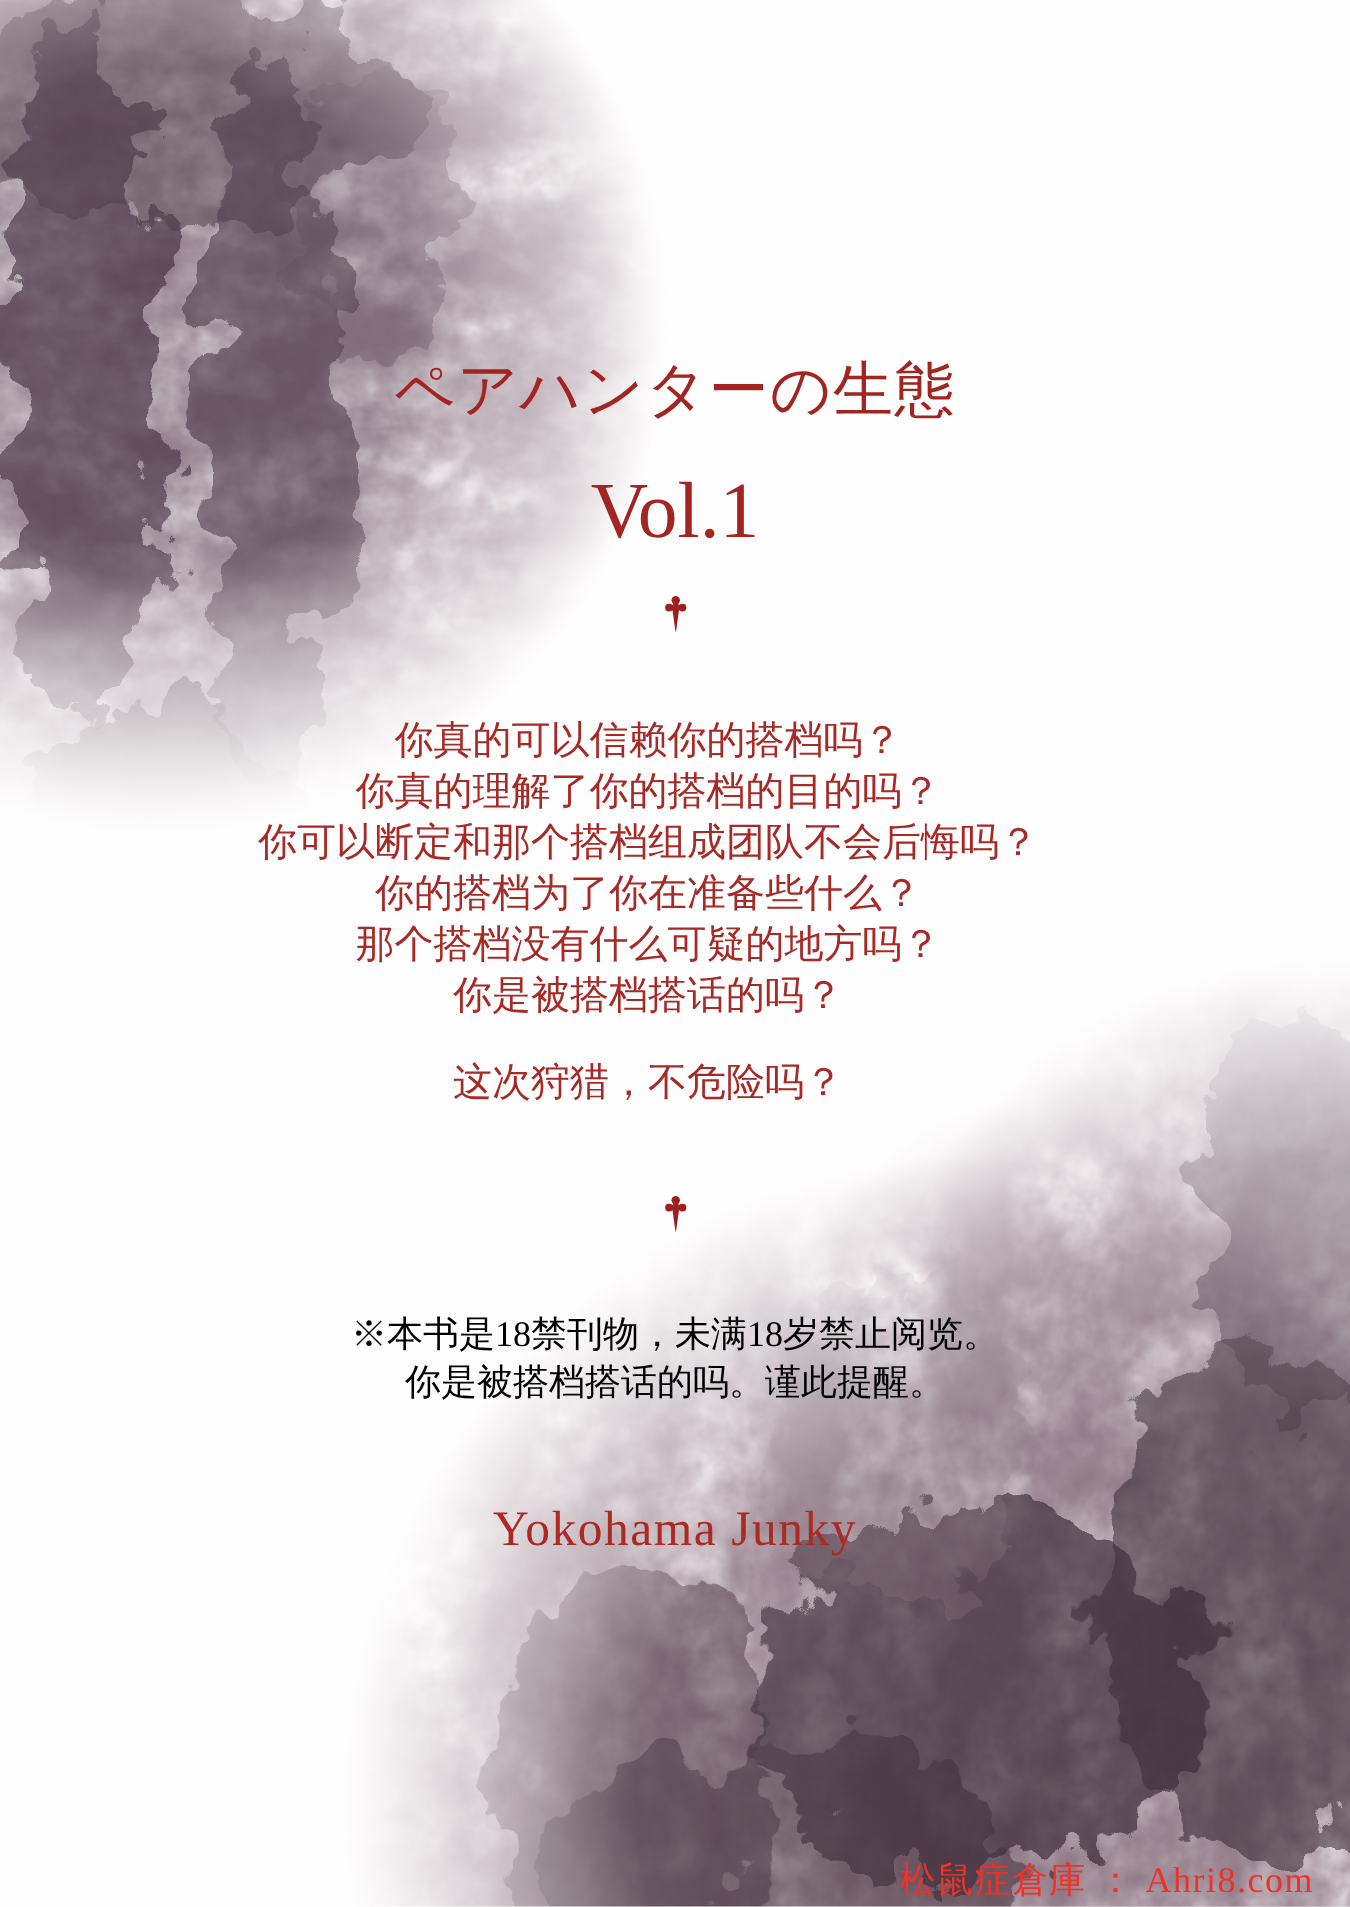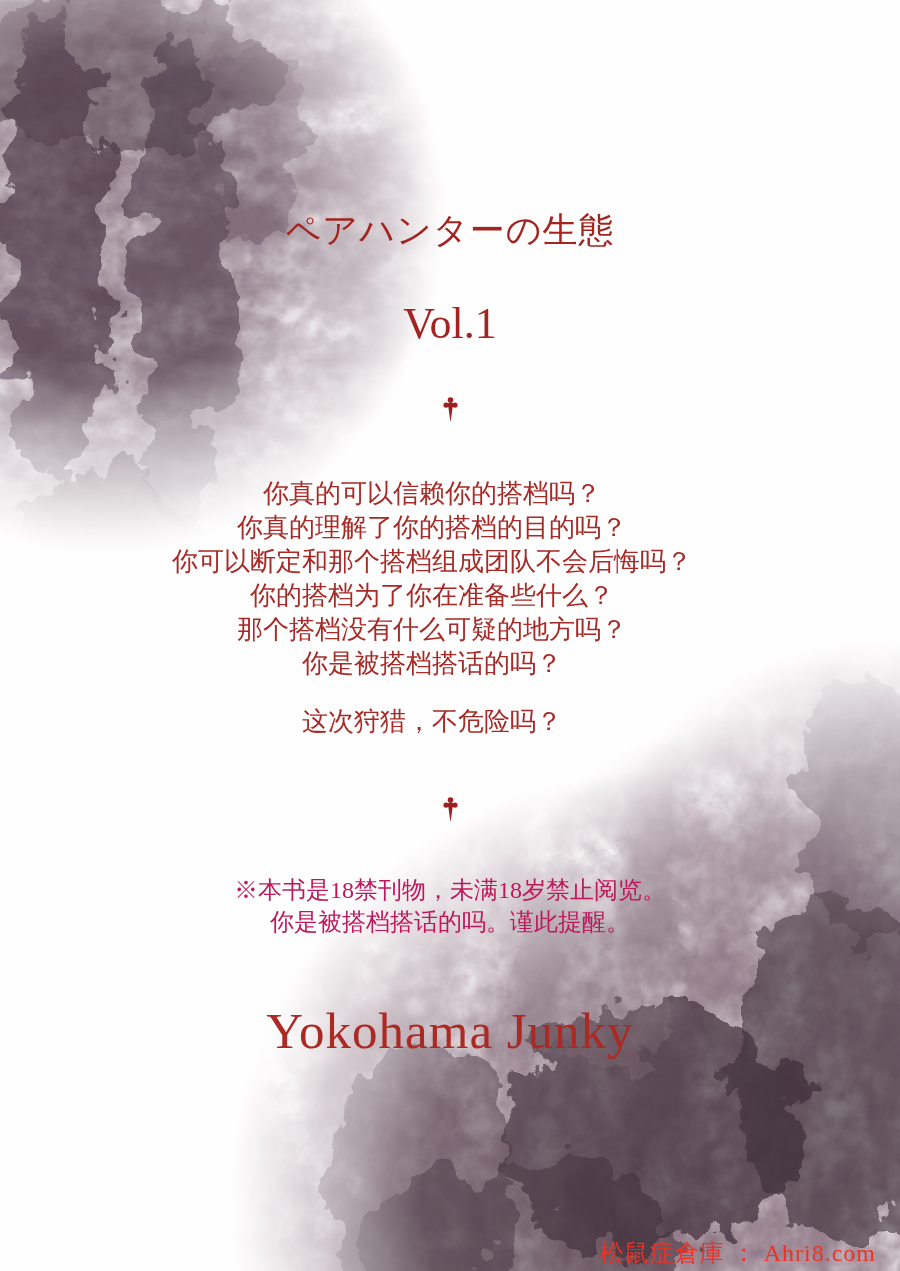--- a/index.html
+++ b/index.html
@@ -3,30 +3,30 @@
 <meta charset="utf-8">
 <style>
   html,body { margin:0; padding:0; background:#ffffff; }
   .page {
     position:relative; width:900px; height:1271px;
     background:#fffefe; overflow:hidden;
     font-family:"Liberation Serif","DejaVu Serif",serif;
   }
   .bg { position:absolute; left:0; top:0; width:900px; height:1271px; }
   .txt { position:absolute; left:0; width:100%; text-align:center; color:#a32522; margin:0; font-weight:normal; }
-  .title    { top:207px; font-size:35px; letter-spacing:1px; }
-  .volume   { top:298px; font-size:44px; }
+  .title    { top:232px; font-size:40px; letter-spacing:1px; }
+  .volume   { top:311px; font-size:53px; }
   .crossrow { position:absolute; left:0; width:100%; text-align:center; }
   .cross1   { top:396px; }
   .cross2   { top:796px; }
   .cross-svg { display:inline-block; color:#9e2020; }
   .questions { top:477px; font-size:26px; line-height:34px; transform:translateX(-18px); color:#a62a26; }
   .final-question { margin-top:24px; }
-  .notices  { top:874px; font-size:24px; line-height:32px; color:#be185d; }
-  .credit   { top:1002px; font-size:51px; color:#ab2a24; letter-spacing:1px; }
+  .notices  { top:874px; font-size:24px; line-height:32px; color:#000000; }
+  .credit   { top:1002px; font-size:33px; color:#ab2a24; letter-spacing:1px; }
   .watermark {
     position:absolute; top:1237px; right:24px;
     font-size:24px; color:#ee3226; letter-spacing:1px; 
   }
 </style>
 </head>
 <body>
 
 <div class="page">
 

